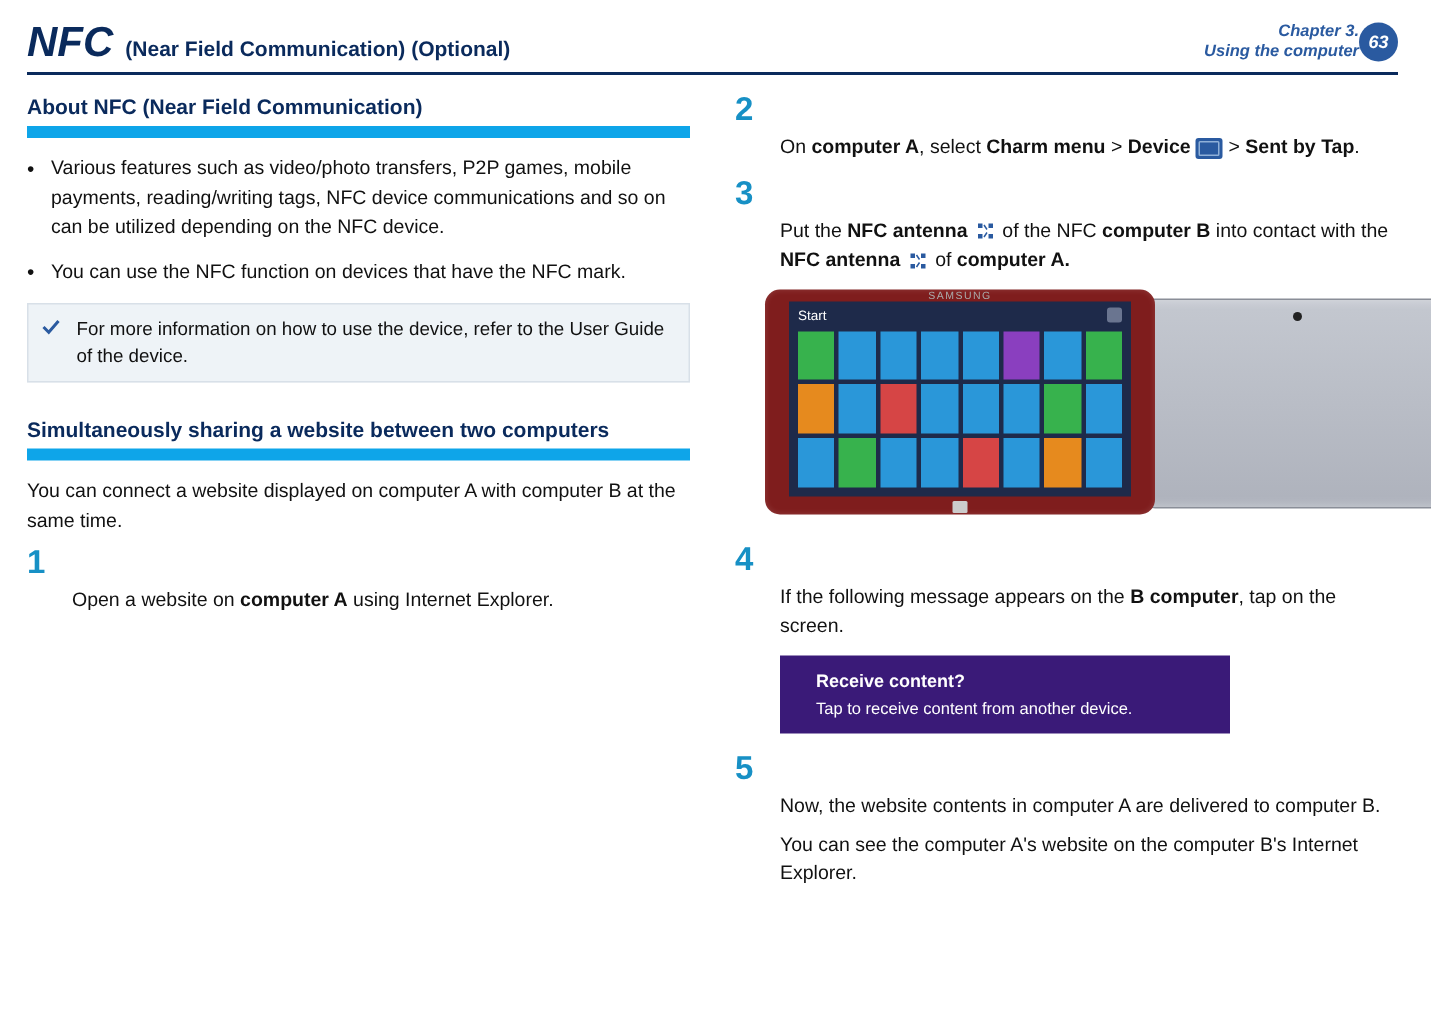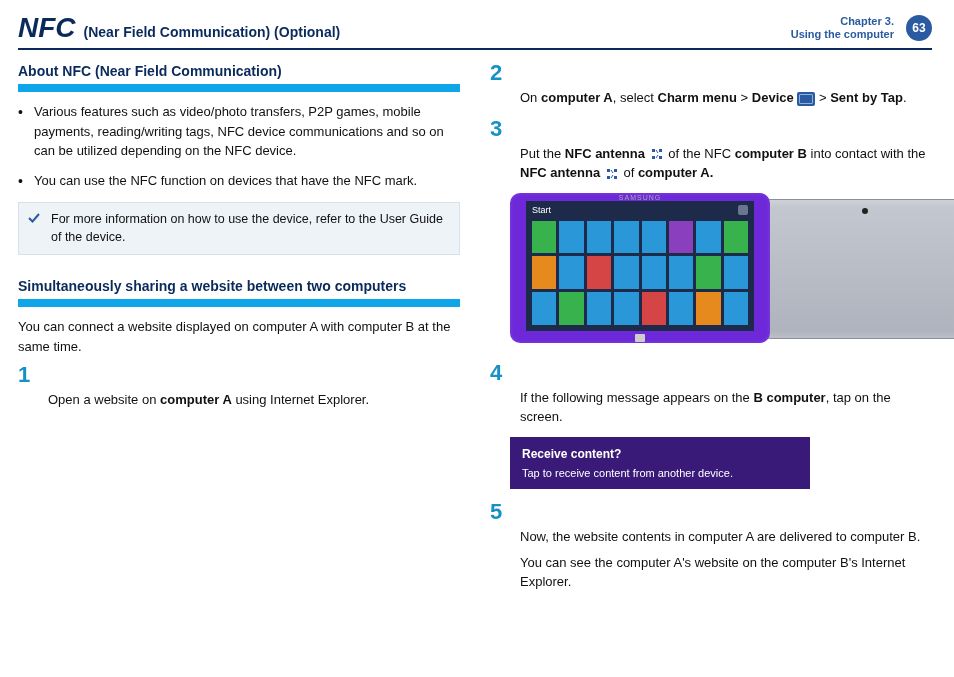--- a/index.html
+++ b/index.html
@@ -10,21 +10,21 @@
     height: 677px;
     color: #111;
     background: #fff;
     position: relative;
     padding: 10px 22px 10px 18px;
   }
   .header { display: flex; align-items: center; justify-content: space-between; height: 36px; }
   .hdr-left { display: flex; align-items: baseline; gap: 8px; }
   .hdr-left .nfc { font-size: 28px; font-weight: 700; color: #0a2a5c; font-style: italic; }
   .hdr-left .sub { font-size: 14px; font-weight: 700; color: #0a2a5c; }
-  .hdr-right { display: flex; align-items: flex-end; gap: 12px; }
+  .hdr-right { display: flex; align-items: flex-end; gap: 0; font-style: italic; }
   .chap { text-align: right; font-size: 11px; font-weight: 700; color: #2a5aa0; line-height: 1.2; }
   .pageno { width: 26px; height: 26px; border-radius: 50%; background: #2a5aa0; color: #fff; display: flex; align-items: center; justify-content: center; font-weight: 700; font-size: 12px; }
   .divider { border-top: 2px solid #0a2a5c; margin: 2px 0 12px 0; }
   .cols { display: flex; gap: 30px; }
   .col { flex: 1 1 50%; }
   .h2 { font-size: 14px; font-weight: 700; color: #0a2a5c; border-bottom: 8px solid #0ea5e9; padding-bottom: 4px; margin-bottom: 10px; line-height: 1.3; }
   ul.bul { list-style: none; margin: 0 0 12px 0; }
   ul.bul li { position: relative; padding-left: 16px; margin-bottom: 10px; line-height: 1.5; }
   ul.bul li::before { content: "•"; position: absolute; left: 0; top: 0; font-size: 14px; }
   .notebox { background: #eef3f7; border: 1px solid #d8e0e8; padding: 8px 10px 8px 32px; position: relative; font-size: 12.5px; line-height: 1.4; margin-bottom: 22px; }
@@ -35,29 +35,29 @@
   .step .txt { padding-top: 2px; margin-top: 24px; }
   b { font-weight: 700; }
   .devicon { display: inline-flex; width: 18px; height: 14px; background: #2a5aa0; border-radius: 2px; vertical-align: middle; position: relative; }
   .devicon::after { content: ""; position: absolute; inset: 2px; border: 1px solid #8fb0d8; border-radius: 1px; }
   .nfcicon { display: inline-flex; width: 16px; height: 16px; vertical-align: middle; align-items: center; justify-content: center; }
   .nfcicon svg { width: 16px; height: 16px; }
   
   .tablets { display: flex; gap: -10px; margin: 6px 0 14px 20px; position: relative; height: 155px; }
   .tab-back { position: absolute; left: 250px; top: 6px; width: 210px; height: 140px; background: linear-gradient(#c4c8d0,#aeb2bc); border-radius: 10px; border: 1px solid #8a8e98; box-shadow: inset 0 0 8px rgba(255,255,255,.4); }
   .tab-back .cam { position: absolute; top: 8px; left: 50%; transform: translateX(-50%); width: 6px; height: 6px; background: #222; border-radius: 50%; }
-  .tab-front { position: absolute; left: 0; top: 0; width: 260px; height: 150px; background: #6d28d9; border-radius: 10px; padding: 8px 16px 12px 16px; box-shadow: inset 0 0 4px rgba(255,255,255,.15); }
+  .tab-front { position: absolute; left: 0; top: 0; width: 260px; height: 150px; background: #7f1d1d; border-radius: 10px; padding: 8px 16px 12px 16px; box-shadow: inset 0 0 4px rgba(255,255,255,.15); }
   .tab-front .screen { width: 100%; height: 100%; background: #1e2a4a; position: relative; overflow: hidden; }
   .tab-front .start { position: absolute; top: 4px; left: 6px; color: #fff; font-size: 9px; }
   .tab-front .avatar { position: absolute; top: 4px; right: 6px; width: 10px; height: 10px; background: #6a7590; border-radius: 2px; }
   .tiles { position: absolute; top: 20px; left: 6px; right: 6px; bottom: 6px; display: grid; grid-template-columns: repeat(8, 1fr); grid-template-rows: repeat(3, 1fr); gap: 3px; }
   .tile { background: #2a97d9; }
   .tab-front .brand { position: absolute; top: 1px; left: 50%; transform: translateX(-50%); color: #aaa; font-size: 7px; letter-spacing: 1px; }
   .tab-front .winbtn { position: absolute; bottom: 1px; left: 50%; transform: translateX(-50%); width: 10px; height: 8px; background: #ccc; border-radius: 1px; }
-  .msgbox { background: #3a1a78; color: #fff; padding: 8px 12px; margin: 4px 0 12px 20px; width: 300px; font-size: 11px; line-height: 1.5; }
+  .msgbox { background: #3a1a78; color: #fff; padding: 8px 24px; margin: 4px 0 12px 30px; width: 300px; font-size: 11px; line-height: 1.5; }
   .msgbox .mt { font-weight: 700; font-size: 12px; margin-bottom: 2px; }
 </style>
 </head>
 <body>
 
 <div class="header">
   <div class="hdr-left">
     <span class="nfc">NFC</span>
     <span class="sub">(Near Field Communication) (Optional)</span>
   </div>

